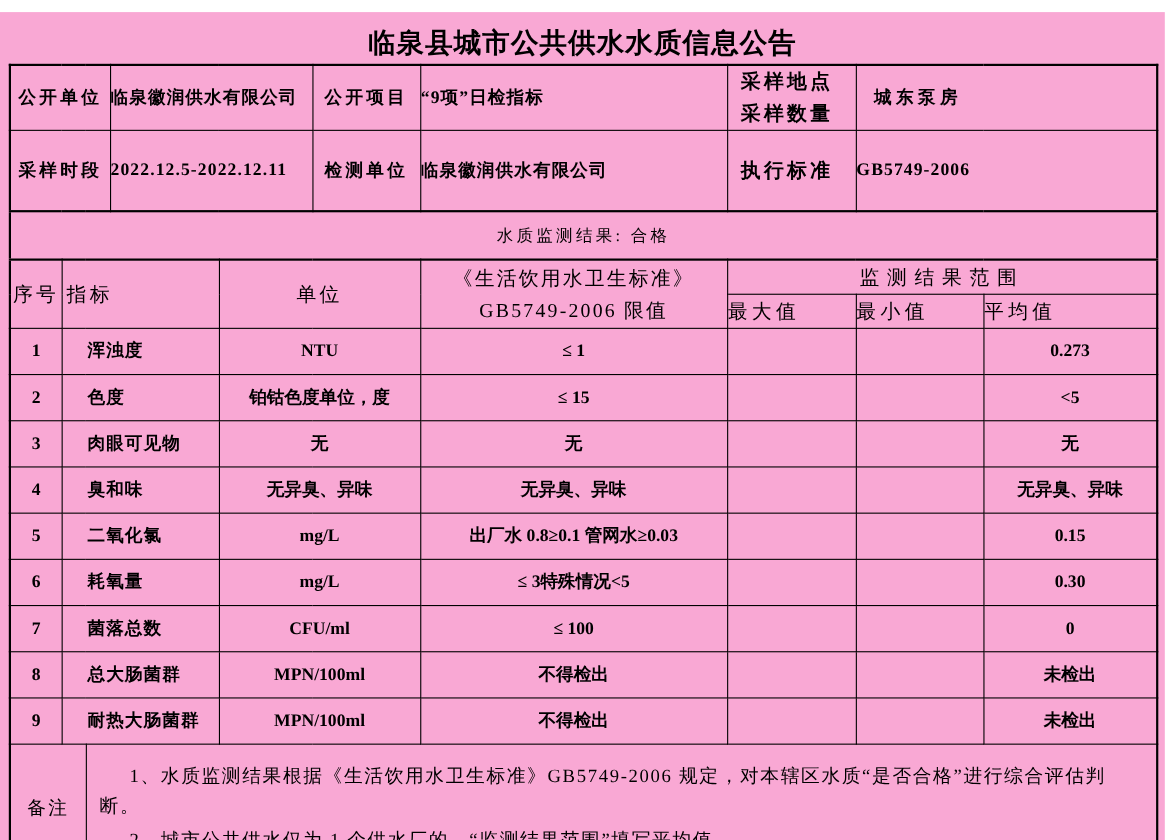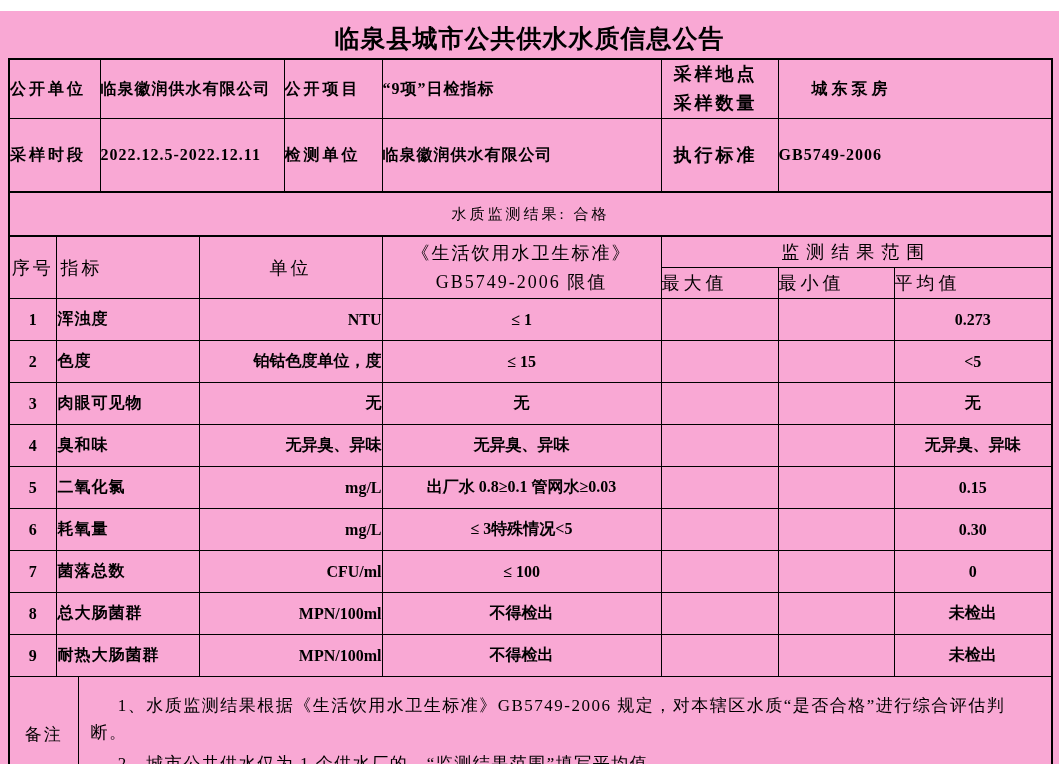--- a/index.html
+++ b/index.html
@@ -7,40 +7,40 @@
         font-family:"Liberation Serif","DejaVu Serif",serif;overflow:hidden;margin-top:11px;}
   .doc-title{padding-top:11px;height:36px;text-align:center;
         font-family:"DejaVu Sans","Liberation Sans",sans-serif;
         font-weight:bold;font-size:25px;letter-spacing:1px;}
   table.main{border-collapse:collapse;table-layout:fixed;margin-left:8px;width:1043px;
         border:2px solid #000;}
   td,th{border:1px solid #000;vertical-align:middle;padding:0;overflow:hidden;}
   
   tr.info-r1 td{height:56px;}
   tr.info-r2 td{height:72px;}
-  .lbl{text-align:left;font-weight:bold;font-size:16px;letter-spacing:3px;}
+  .lbl{text-align:center;font-weight:bold;font-size:16px;letter-spacing:3px;}
   .lbl-left{text-align:left;padding-left:12px;font-weight:bold;font-size:18px;letter-spacing:3px;line-height:29px;}
   .val{text-align:left;font-weight:bold;font-size:16px;letter-spacing:1px;}
-  .val-sp{letter-spacing:4px;padding-left:33px;}
+  .val-sp{letter-spacing:4px;padding-left:16px;}
   
   tr.result td{height:42px;border-top:2px solid #000;border-bottom:2px solid #000;
         text-align:center;font-size:15px;letter-spacing:3px;font-weight:normal;}
   
   th{font-weight:normal;font-size:18px;letter-spacing:3px;}
   tr.head-r1 th{height:30px;}
   tr.head-r2 th{height:30px;}
   th.h-indicator{text-align:left;padding-left:4px;}
   th.h-limit{font-size:18px;letter-spacing:2px;line-height:29px;}
   th.h-range{letter-spacing:7px;}
   th.h-sub{text-align:left;padding-left:0;letter-spacing:4px;}
   
   tr.data td{height:41px;font-weight:bold;font-size:16px;}
   td.c-no{text-align:center;font-size:17px;font-weight:normal;}
-  td.c-ind{text-align:left;padding-left:1px;letter-spacing:1px;}
-  td.c-unit{text-align:right;}
+  td.c-ind{text-align:left;padding-left:23px;letter-spacing:1px;}
+  td.c-unit{text-align:center;}
   td.c-lim{text-align:center;}
   td.c-max,td.c-min{text-align:center;}
   td.c-avg{text-align:center;}
   
   tr.remarks td{height:102px;}
   td.r-lbl{text-align:center;font-size:17px;letter-spacing:2px;font-weight:normal;}
   td.r-txt{font-size:17px;font-weight:normal;padding:6px 14px 6px 12px;letter-spacing:1.5px;}
   td.r-txt p{margin:4px 0;line-height:27px;text-indent:1.6em;}
 </style>
 </head>

